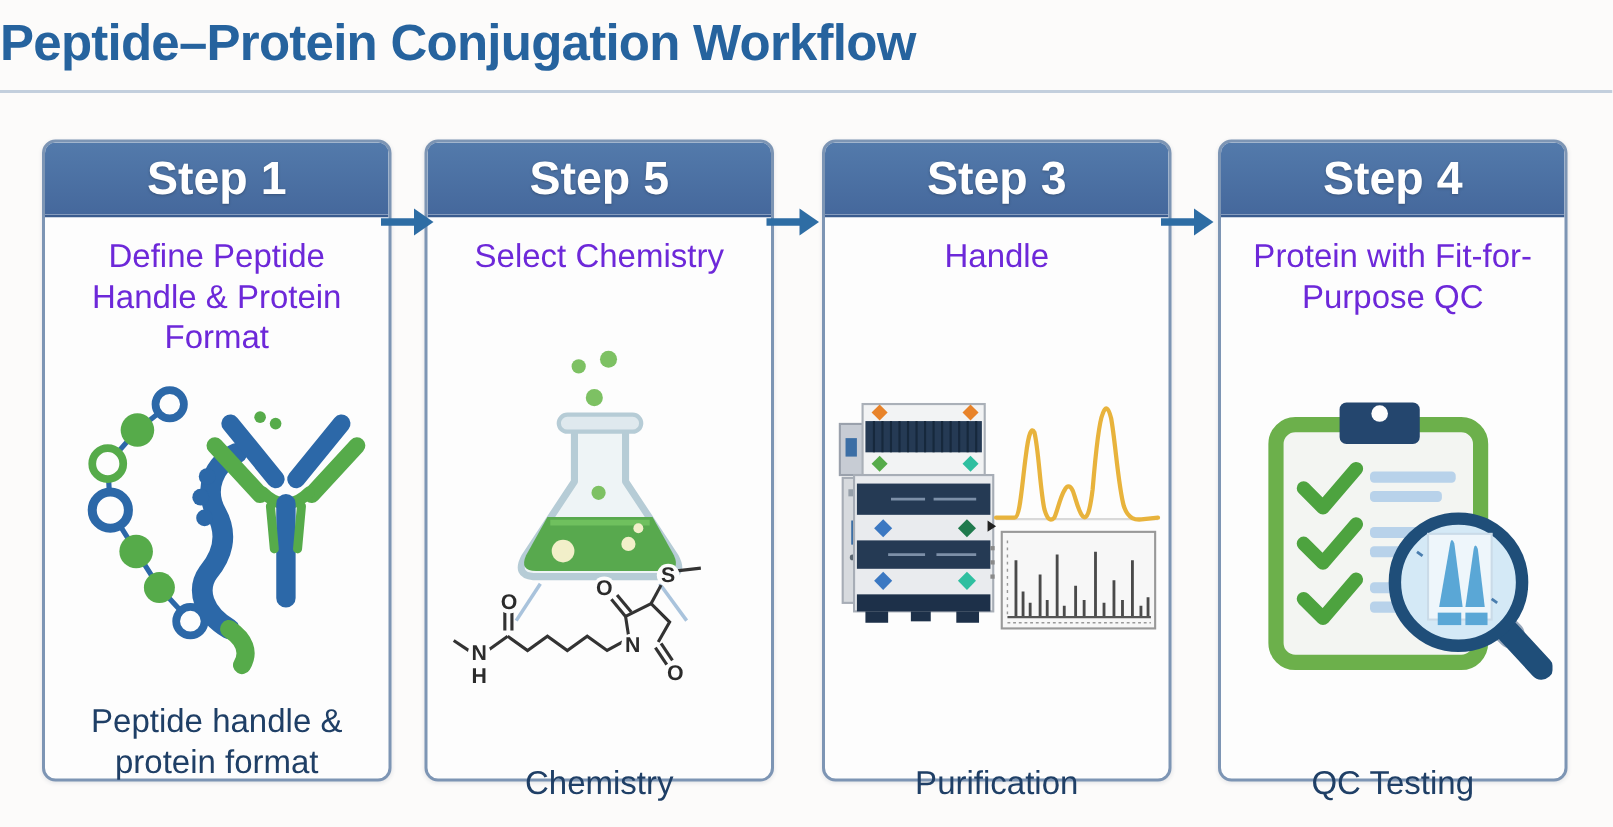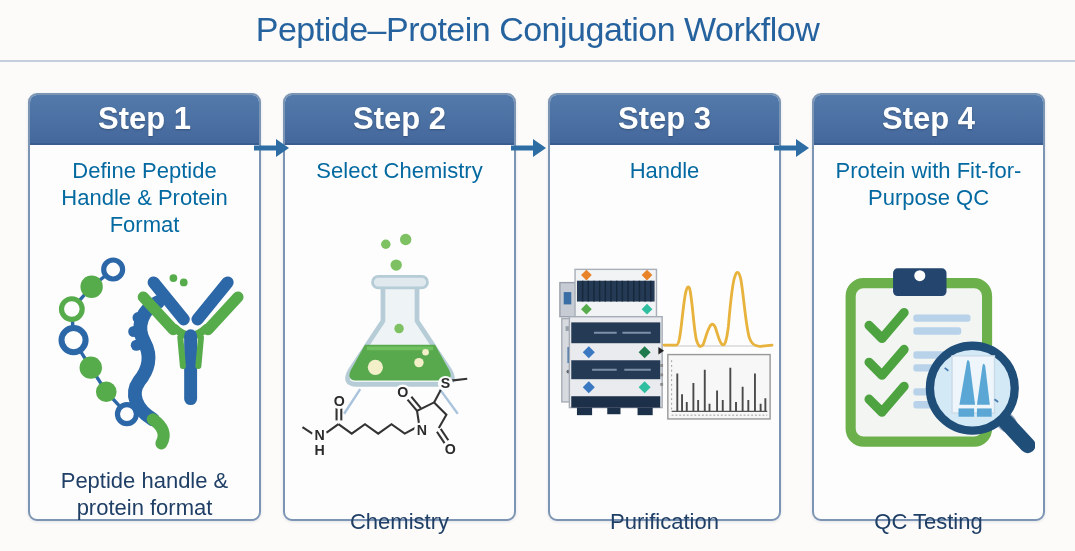--- a/index.html
+++ b/index.html
@@ -3,21 +3,21 @@
 <meta charset="utf-8">
 <style>
   html,body{margin:0;padding:0;}
   body{
     width:1075px;height:551px;position:relative;overflow:hidden;
     background:#fcfbfa;
     font-family:"Liberation Sans","DejaVu Sans",sans-serif;
   }
   .page-title{
     position:absolute;top:10px;left:0;width:100%;
-    text-align:center;font-size:34px;font-weight:400;
+    text-align:left;font-size:34px;font-weight:700;
     color:#26639e;letter-spacing:-0.5px;
   }
   .title-divider{
     position:absolute;top:60px;left:0;width:100%;height:2px;
     background:#c3cfdd;
   }
   .card{
     position:absolute;top:93px;width:233px;height:428px;
     background:#fdfdfd;
     border:2px solid #7d95b4;border-radius:9px;
@@ -34,21 +34,21 @@
   .step-label{
     color:#ffffff;font-size:31px;font-weight:700;
     text-shadow:0 1px 2px rgba(0,0,0,.25);
   }
   .card-body{
     position:relative;height:390px;
     display:flex;flex-direction:column;align-items:center;
   }
   .subtitle{
     margin-top:13px;text-align:center;
-    font-size:22px;line-height:1.22;color:#0369a1;
+    font-size:22px;line-height:1.22;color:#6d28d9;
     max-width:205px;
   }
   .card1 .subtitle{max-width:185px}
   .card4 .subtitle{max-width:215px}
   .icon-wrap{margin-top:auto;margin-bottom:auto;line-height:0;}
   .caption{
     text-align:center;font-size:22px;line-height:1.2;color:#1f3f66;
   }
   .card1 .caption{margin-bottom:14px;max-width:190px}
   .card4 .caption{}
@@ -103,21 +103,21 @@
           <line x1="182" y1="97" x2="179" y2="130" stroke="#56ab4a" stroke-width="7" stroke-linecap="round"></line>
         </g>
       </svg>
     </div>
     <div class="caption">Peptide handle &amp; protein format</div>
   </div>
 </div>
 
 <div class="card card2">
   <div class="card-header">
-    <span class="step-label">Step 2</span>
+    <span class="step-label">Step 5</span>
   </div>
   <div class="card-body">
     <div class="subtitle">Select Chemistry</div>
     <div class="icon-wrap">
       <svg width="218" height="232" viewBox="0 0 230 245">
 
         <g>
           <circle cx="100" cy="14" r="5" fill="#7dc163"></circle>
           <circle cx="121" cy="9" r="6" fill="#7dc163"></circle>
           <circle cx="111" cy="36" r="6" fill="#7dc163"></circle>

